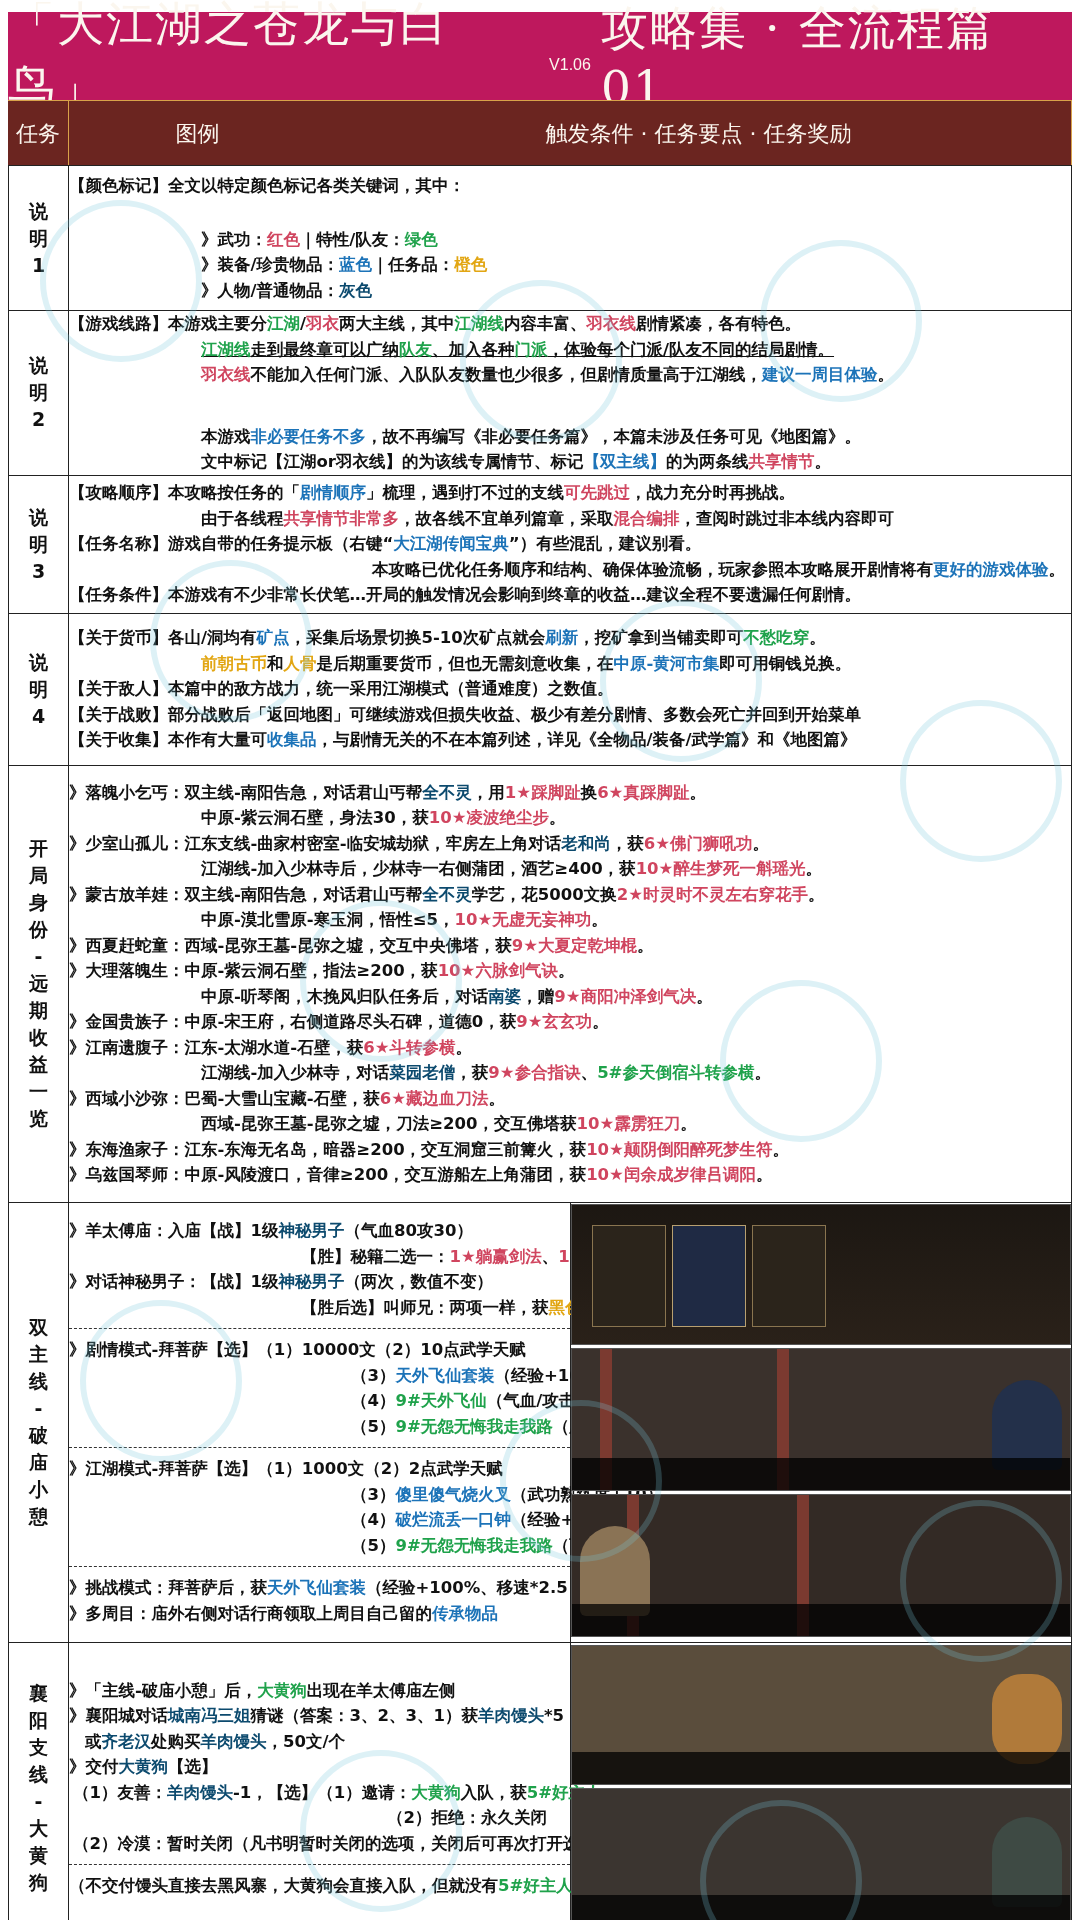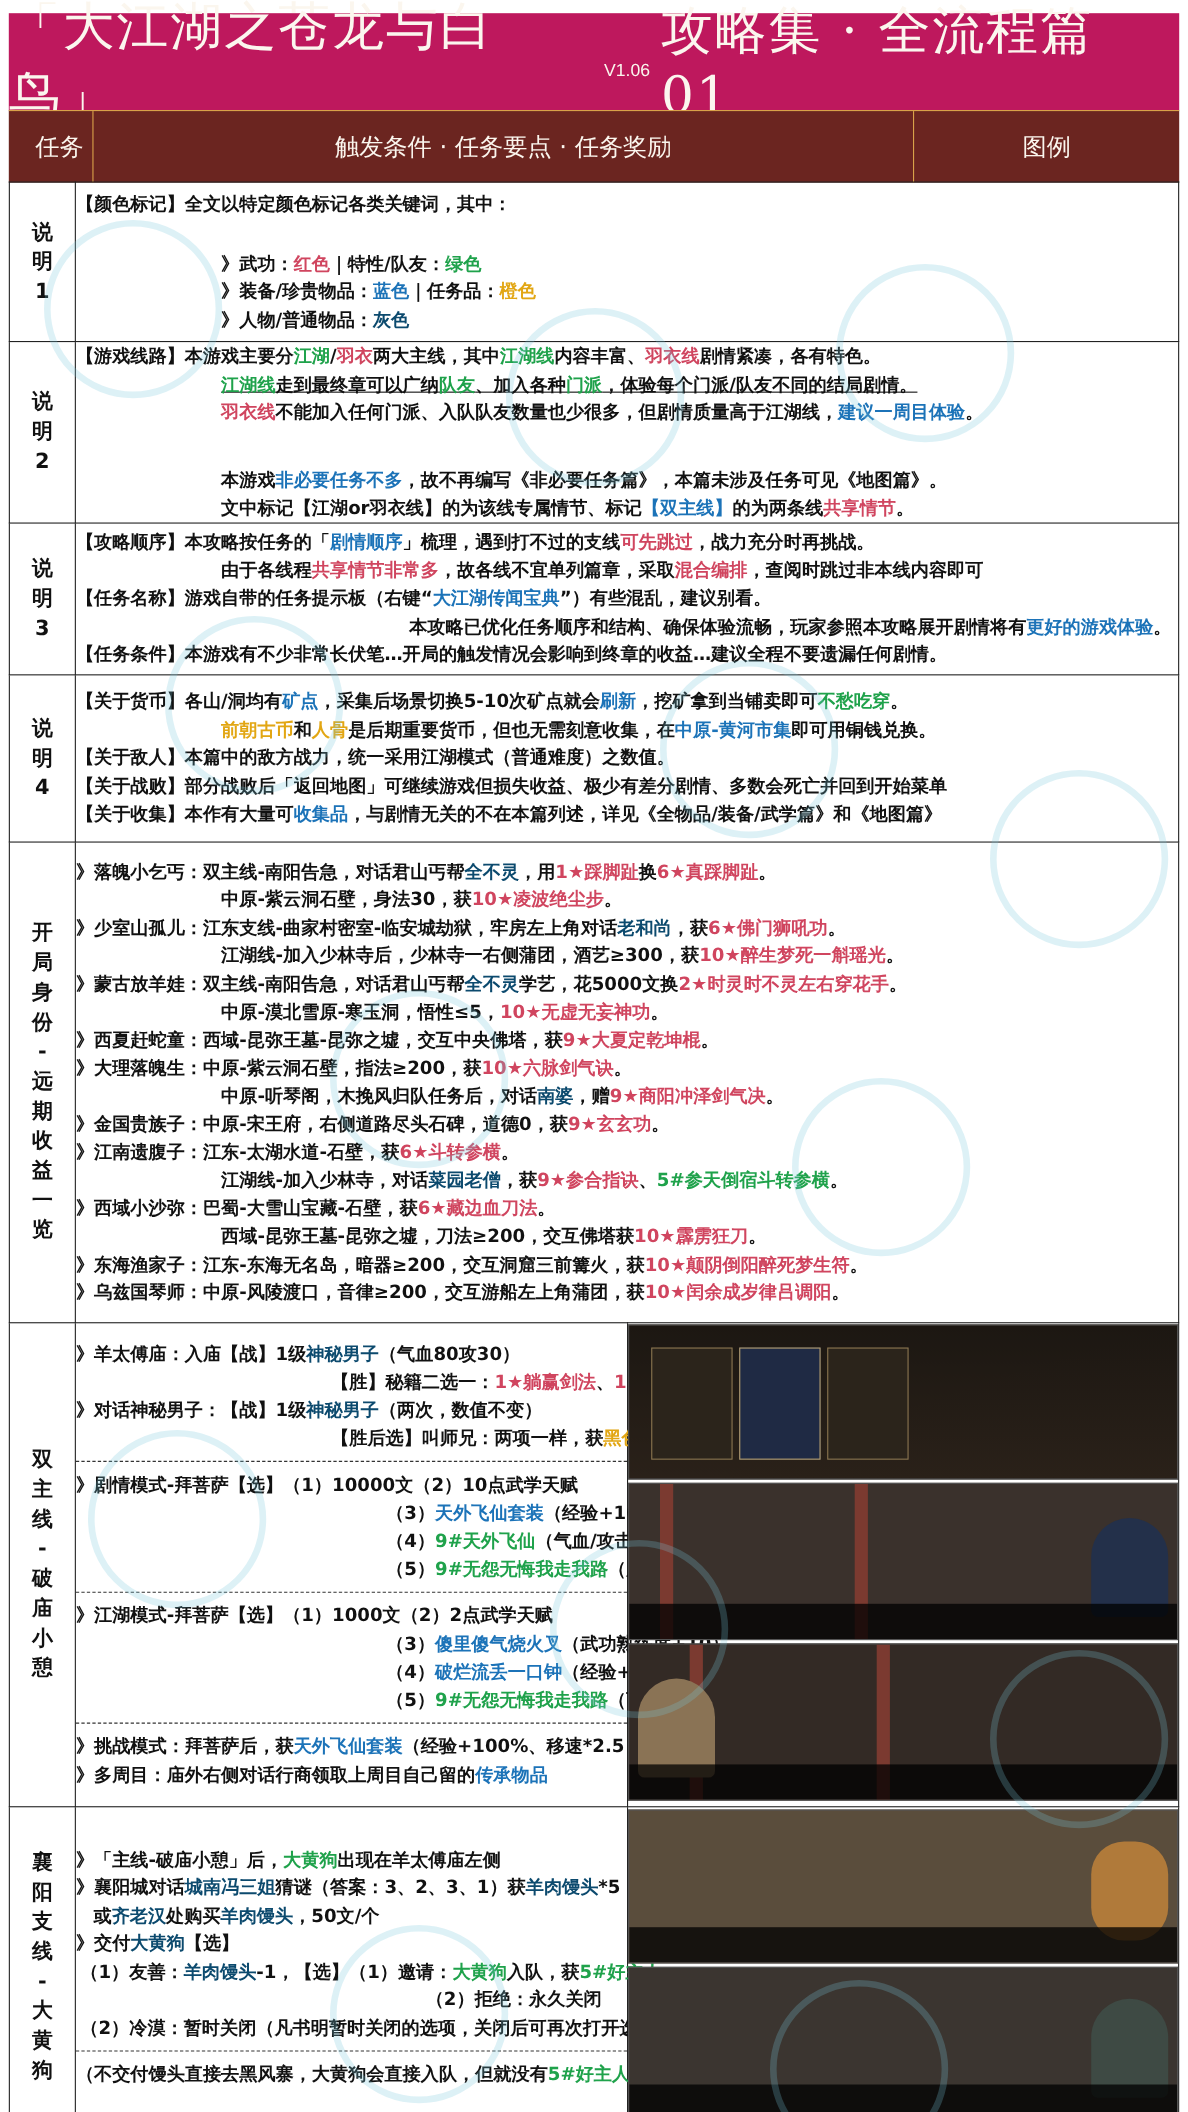--- a/index.html
+++ b/index.html
@@ -1,21 +1,21 @@
 <!DOCTYPE html>
 <html><head>
 <meta charset="utf-8">
 <style>
   html,body{margin:0;padding:0;background:#fff;}
   body{width:1080px;height:1920px;position:relative;overflow:hidden;font-family:"DejaVu Sans","Liberation Sans",sans-serif;color:#111;}
   .title-band{position:absolute;left:8px;top:12px;width:1064px;height:88px;background:#be185d;color:#fbf6ee;display:flex;align-items:center;justify-content:center;font-family:"DejaVu Serif","Liberation Serif",serif;font-size:47px;letter-spacing:2px;}
   .title-band .ver{font-size:16px;margin:18px 10px 0 6px;font-family:"Liberation Sans",sans-serif;letter-spacing:0;}
   .header-row{position:absolute;left:8px;top:100px;width:1064px;height:65px;background:#6b2520;color:#fbf6ee;display:flex;font-size:22px;border-top:1px solid #d9a24a;}
   .header-row .h{display:flex;align-items:center;justify-content:center;border-right:1px solid #d9a24a;}
-  .h1{width:60px;padding-left:16px;}
+  .h1{width:60px;}
   .h2{width:745px;}
   .h3{flex:1;border-right:none !important;}
   table.main{position:absolute;left:8px;top:165px;width:1064px;border-collapse:collapse;table-layout:fixed;}
   table.main td{border:1px solid #222;vertical-align:middle;padding:0;}
   td.lbl{width:59px;text-align:center;font-weight:bold;font-size:19px;line-height:27px;}
   td.lbl span{display:block;}
   td.content{padding:6px 8px 6px 10px;font-size:16.5px;line-height:25.5px;font-weight:bold;}
   td.content.full{padding-right:6px;}
   td.img{width:260px;background:#fff;padding:2px;vertical-align:top;}
   .line{white-space:nowrap;}
@@ -42,22 +42,22 @@
 <body>
 
 <div class="title-band">
   <span>「大江湖之苍龙与白鸟」</span>
   <span class="ver">V1.06</span>
   <span>攻略集 · 全流程篇 01</span>
 </div>
 
 <div class="header-row">
   <div class="h h1">任务</div>
+  <div class="h h3">图例</div>
   <div class="h h2">触发条件 · 任务要点 · 任务奖励</div>
-  <div class="h h3">图例</div>
 </div>
 
 <table class="main">
   <tbody>
       <tr style="height:145px">
     <td class="lbl">
           <span>说</span>
           <span>明</span>
           <span>1</span>
         </td>
@@ -121,21 +121,21 @@
           <span>期</span>
           <span>收</span>
           <span>益</span>
           <span>一</span>
           <span>览</span>
         </td>
     <td class="content full" colspan="2">
           <div class="line"><span>》落魄小乞丐：双主线-南阳告急，对话君山丐帮</span><span class="gr">全不灵</span><span>，用</span><span class="r">1★踩脚趾</span><span>换</span><span class="r">6★真踩脚趾</span><span>。</span></div>
           <div class="line" style="padding-left: 132px;"><span>中原-紫云洞石壁，身法30，获</span><span class="r">10★凌波绝尘步</span><span>。</span></div>
           <div class="line"><span>》少室山孤儿：江东支线-曲家村密室-临安城劫狱，牢房左上角对话</span><span class="gr">老和尚</span><span>，获</span><span class="r">6★佛门狮吼功</span><span>。</span></div>
-          <div class="line" style="padding-left: 132px;"><span>江湖线-加入少林寺后，少林寺一右侧蒲团，酒艺≥300，获</span><span class="r">10★醉生梦死一斛瑶光</span><span>。</span></div>
+          <div class="line" style="padding-left: 132px;"><span>江湖线-加入少林寺后，少林寺一右侧蒲团，酒艺≥400，获</span><span class="r">10★醉生梦死一斛瑶光</span><span>。</span></div>
           <div class="line"><span>》蒙古放羊娃：双主线-南阳告急，对话君山丐帮</span><span class="gr">全不灵</span><span>学艺，花5000文换</span><span class="r">2★时灵时不灵左右穿花手</span><span>。</span></div>
           <div class="line" style="padding-left: 132px;"><span>中原-漠北雪原-寒玉洞，悟性≤5，</span><span class="r">10★无虚无妄神功</span><span>。</span></div>
           <div class="line"><span>》西夏赶蛇童：西域-昆弥王墓-昆弥之墟，交互中央佛塔，获</span><span class="r">9★大夏定乾坤棍</span><span>。</span></div>
           <div class="line"><span>》大理落魄生：中原-紫云洞石壁，指法≥200，获</span><span class="r">10★六脉剑气诀</span><span>。</span></div>
           <div class="line" style="padding-left: 132px;"><span>中原-听琴阁，木挽风归队任务后，对话</span><span class="gr">南婆</span><span>，赠</span><span class="r">9★商阳冲泽剑气决</span><span>。</span></div>
           <div class="line"><span>》金国贵族子：中原-宋王府，右侧道路尽头石碑，道德0，获</span><span class="r">9★玄玄功</span><span>。</span></div>
           <div class="line"><span>》江南遗腹子：江东-太湖水道-石壁，获</span><span class="r">6★斗转参横</span><span>。</span></div>
           <div class="line" style="padding-left: 132px;"><span>江湖线-加入少林寺，对话</span><span class="gr">菜园老僧</span><span>，获</span><span class="r">9★参合指诀</span><span>、</span><span class="g">5#参天倒宿斗转参横</span><span>。</span></div>
           <div class="line"><span>》西域小沙弥：巴蜀-大雪山宝藏-石壁，获</span><span class="r">6★藏边血刀法</span><span>。</span></div>
           <div class="line" style="padding-left: 132px;"><span>西域-昆弥王墓-昆弥之墟，刀法≥200，交互佛塔获</span><span class="r">10★霹雳狂刀</span><span>。</span></div>

